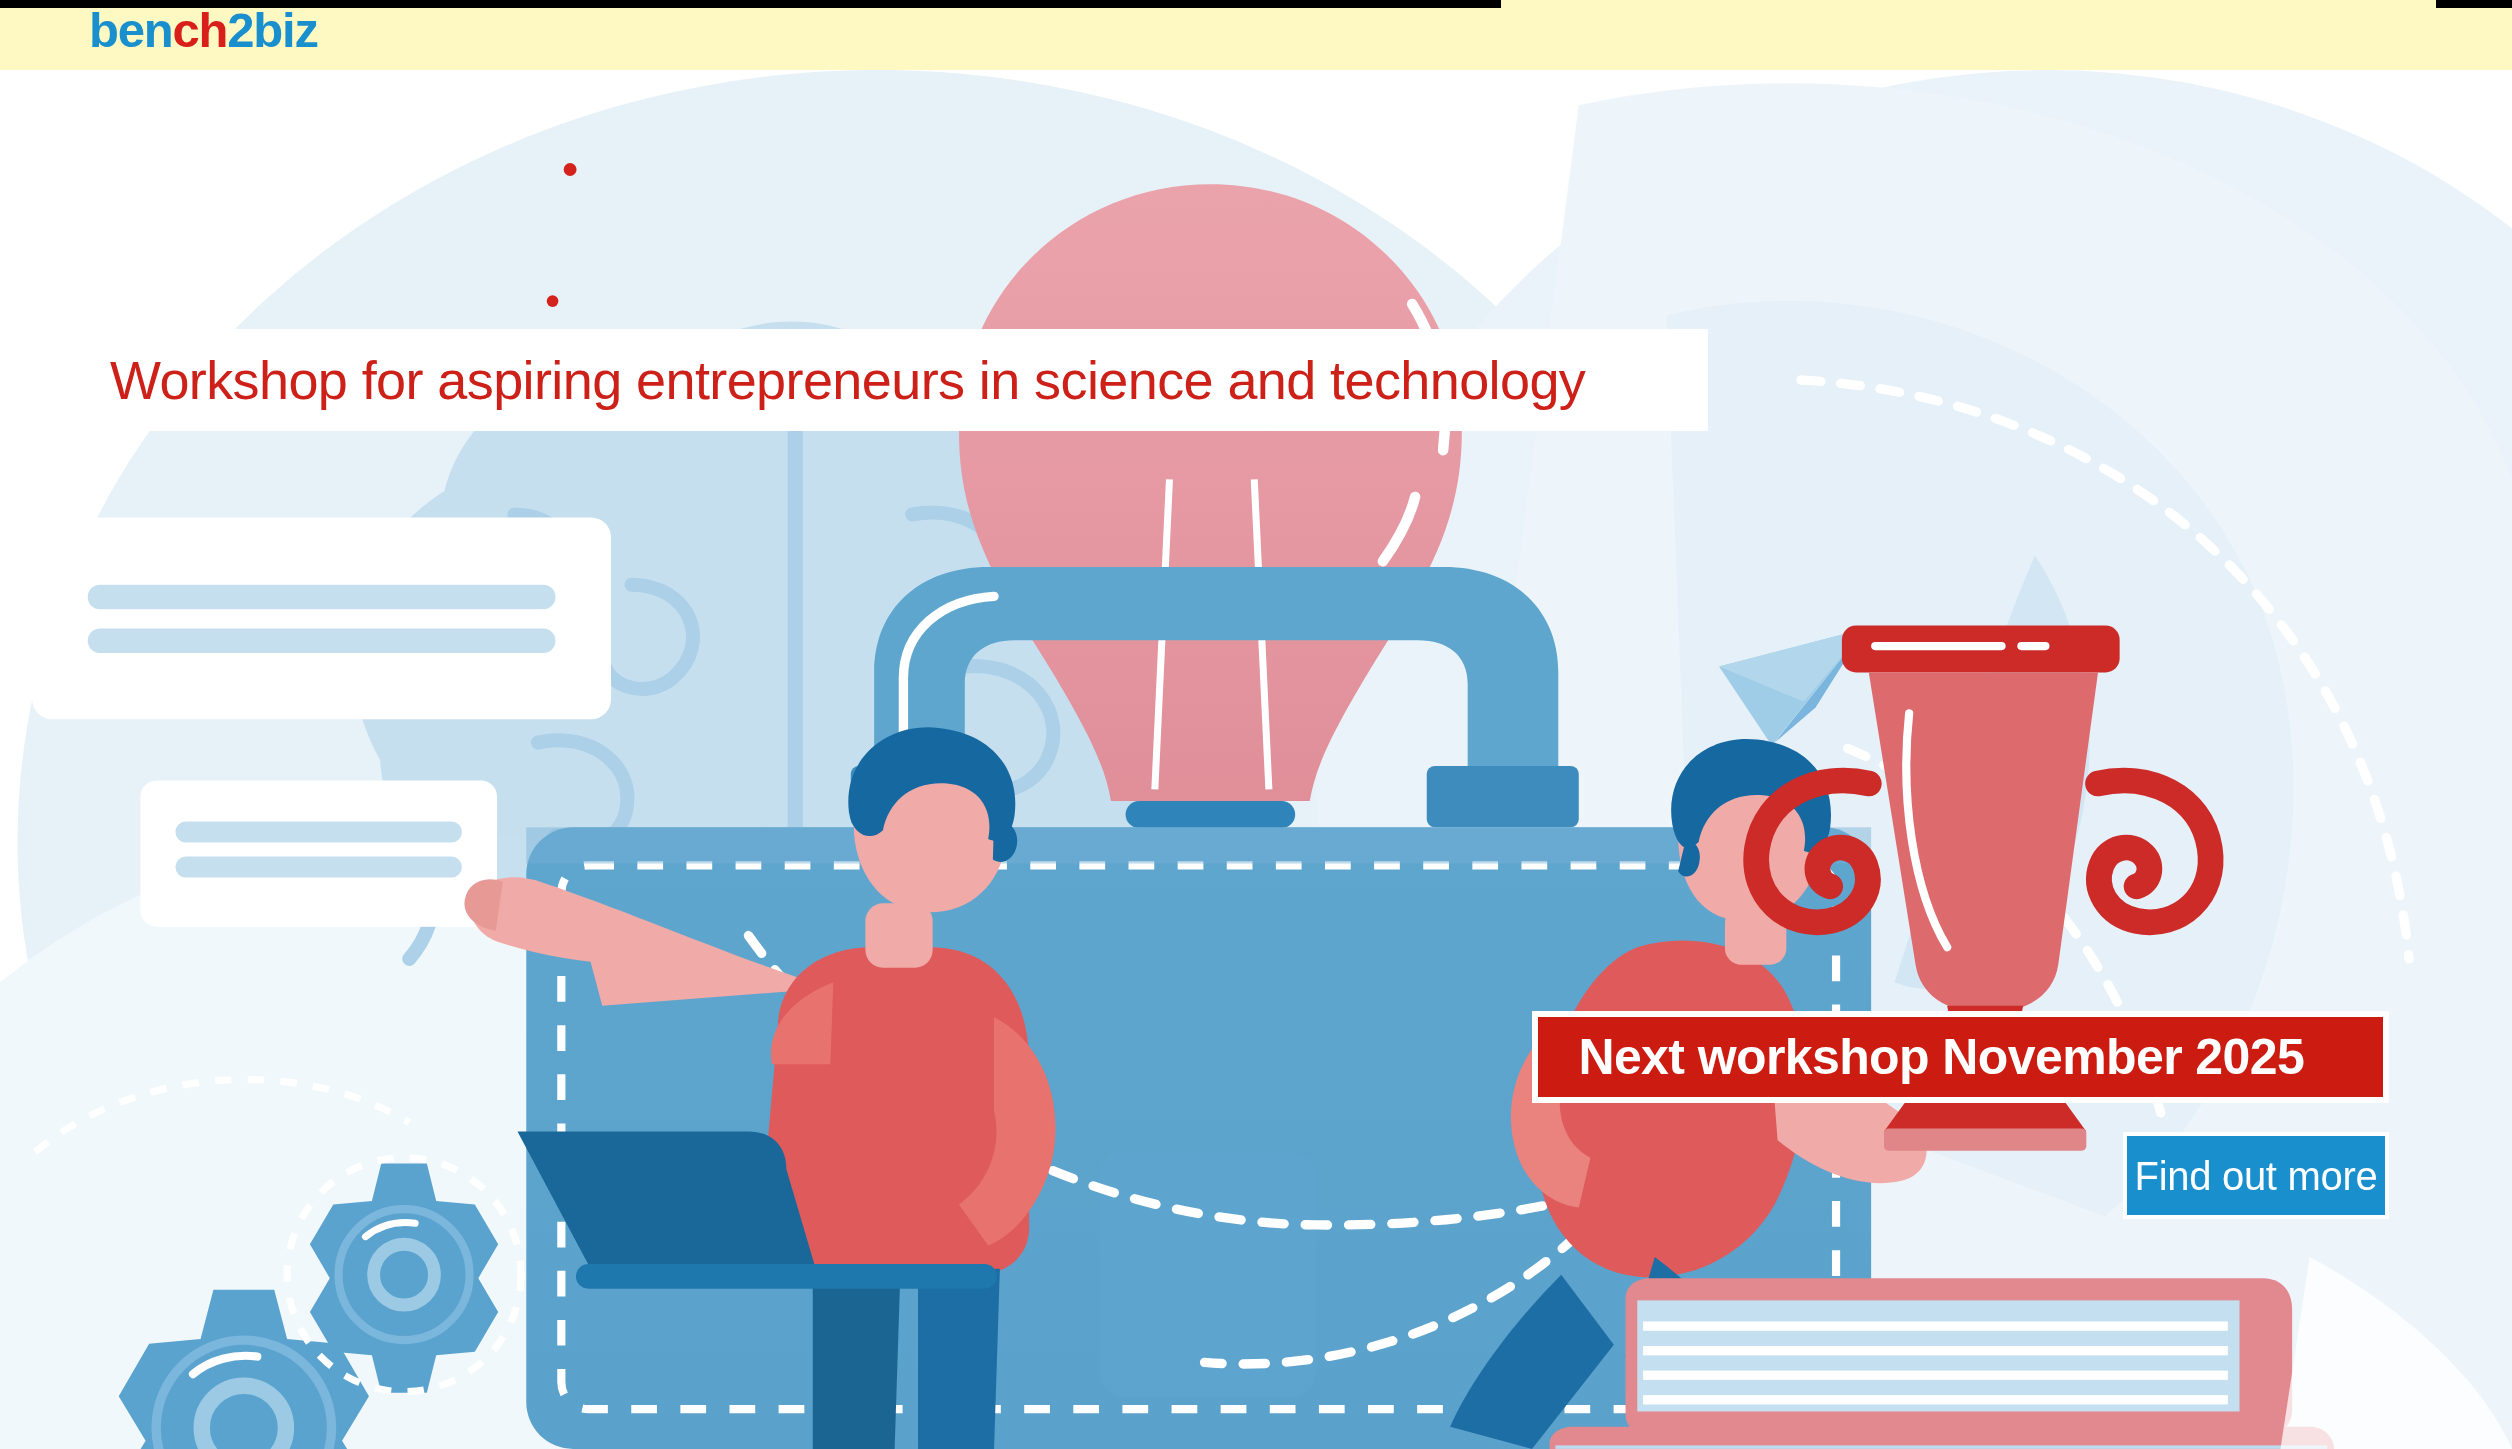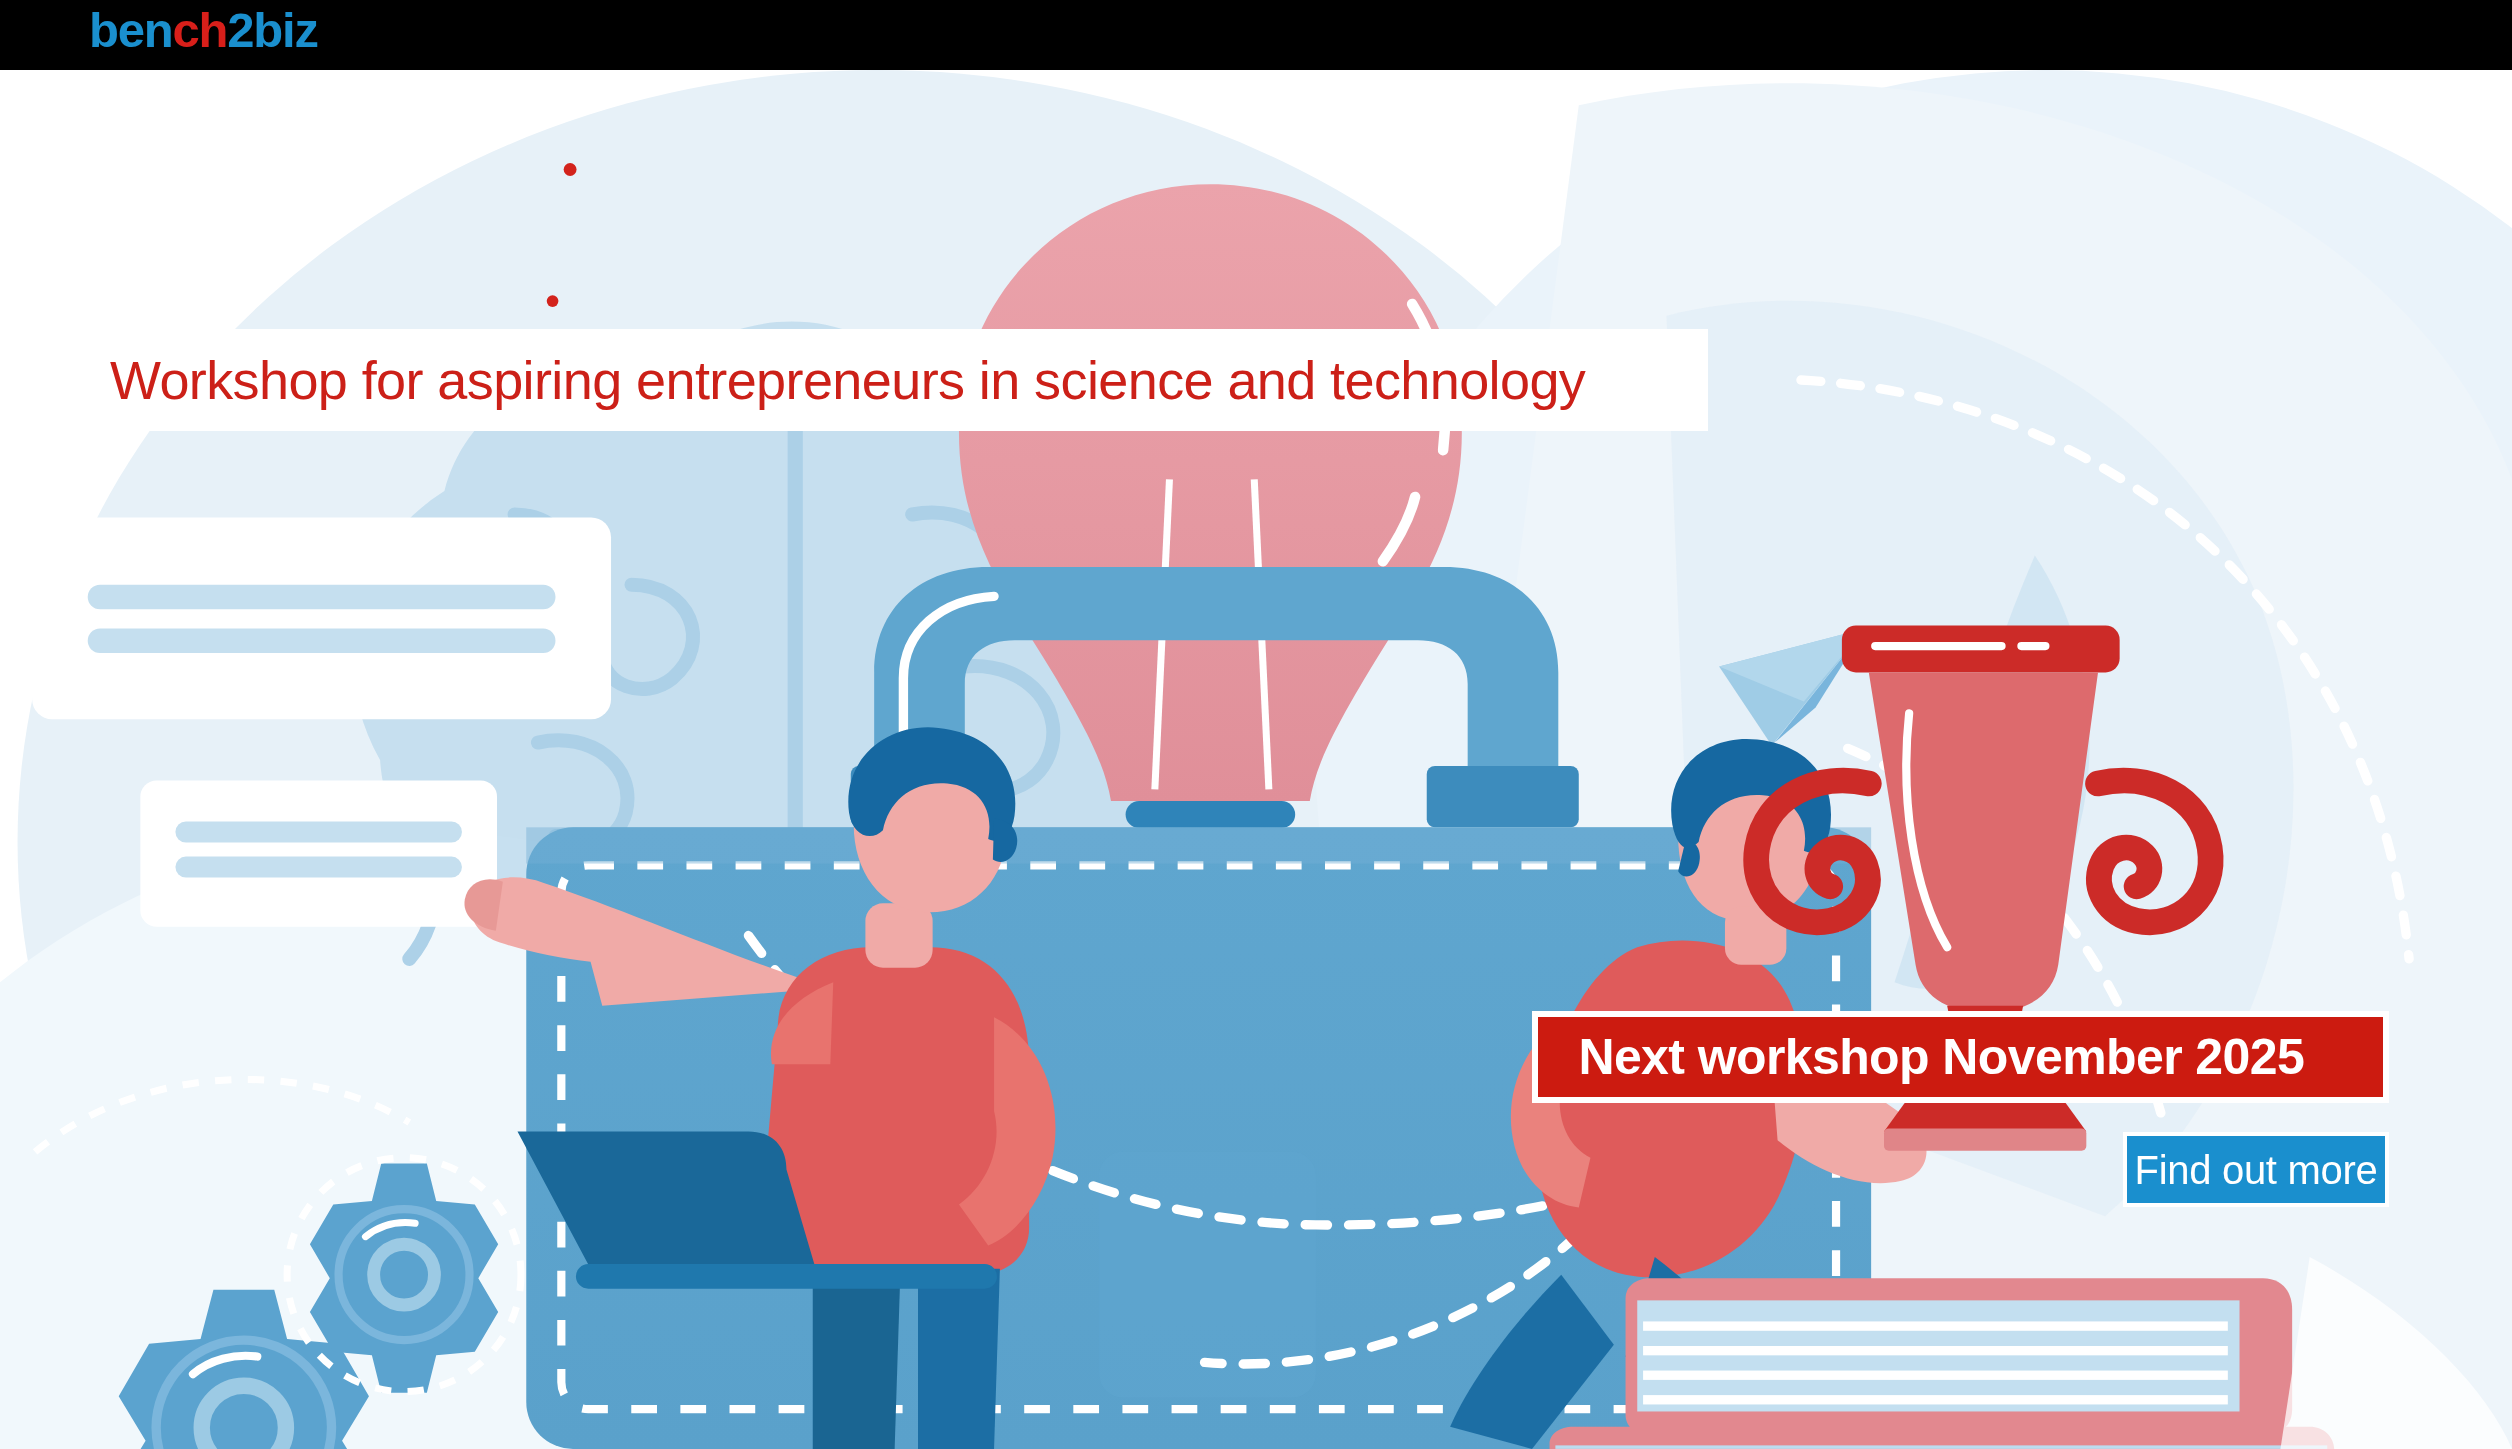--- a/index.html
+++ b/index.html
@@ -8,21 +8,21 @@
     background: #ffffff;
   }
   body {
     font-family: "Liberation Sans", sans-serif;
   }
   .page {
     position: relative;
     width: 2512px;
     height: 1449px;
     overflow: hidden;
-    background: #000000;
+    background: #fef9c3;
   }
 
   
   .topbar-left {
     position: absolute;
     left: 0; top: 0;
     width: 1501px; height: 8.2px;
     background: #000000;
   }
   .topbar-right {
@@ -105,21 +105,21 @@
     padding-left: 16.4px;
     letter-spacing: -0.6px;
   }
 
   
   .cta-button {
     position: absolute;
     left: 2123px;
     top: 1132px;
     width: 266px;
-    height: 75px;
+    height: 87px;
     background: #1a8fce;
     border: 4.1px solid #ffffff;
     box-sizing: border-box;
     z-index: 45;
     display: flex;
     align-items: center;
     justify-content: center;
     cursor: pointer;
   }
   .cta-button-text {

